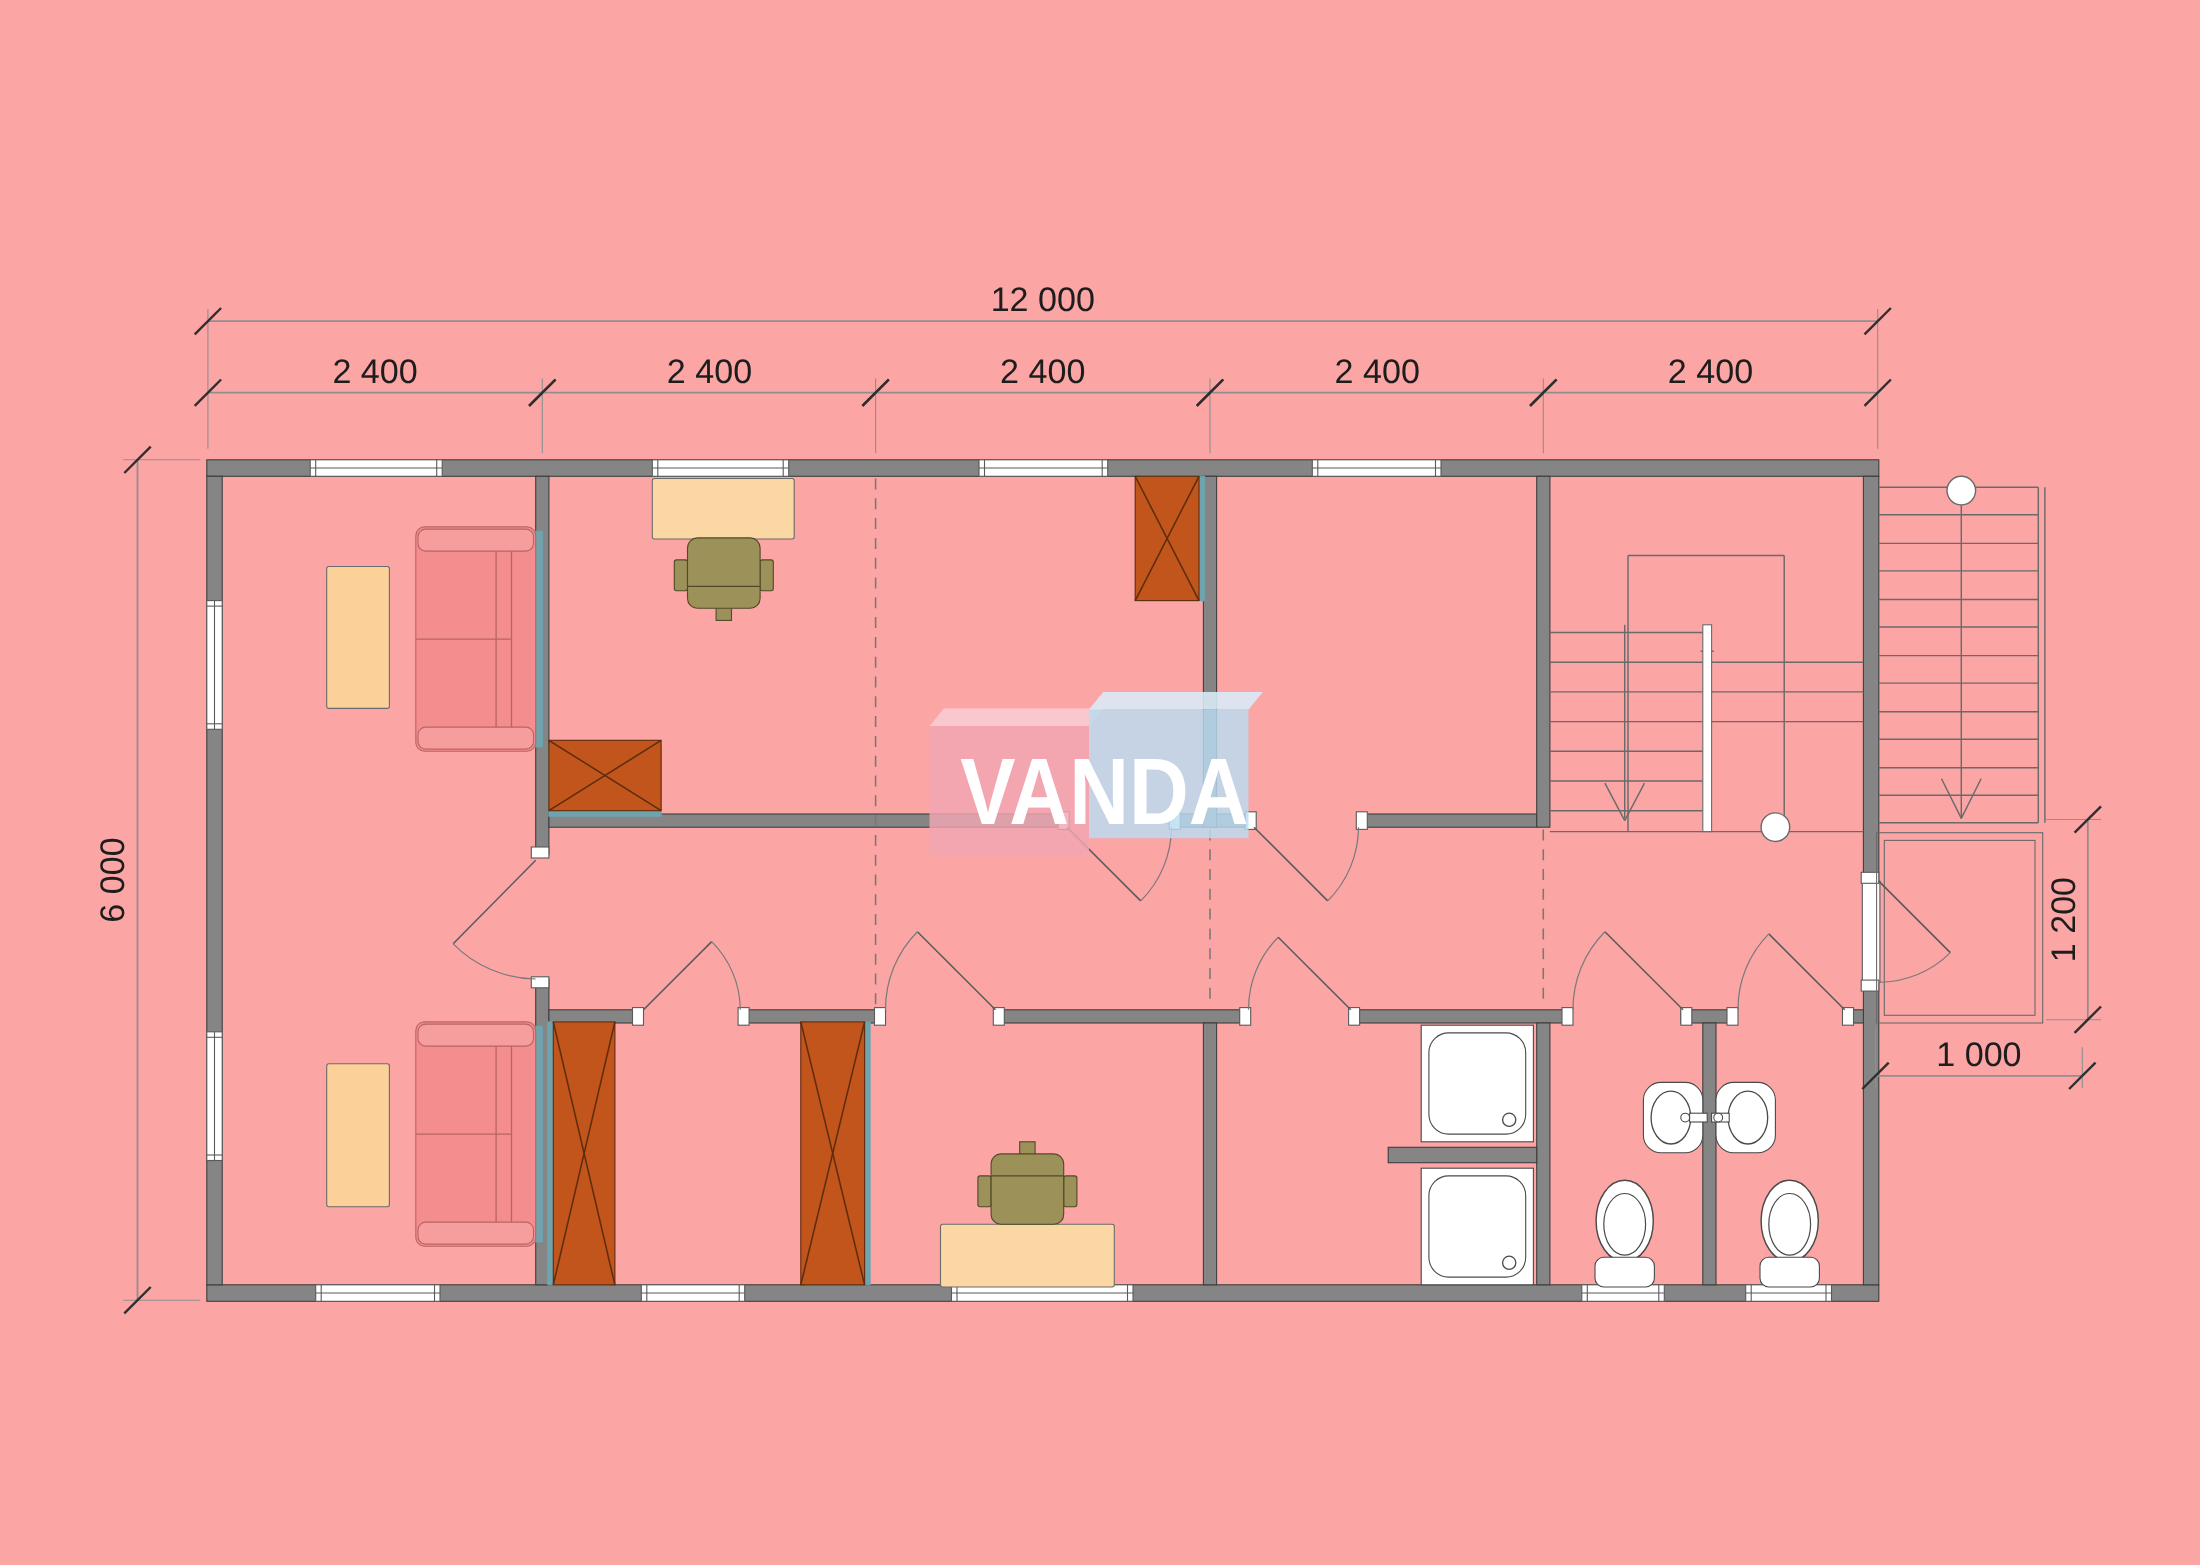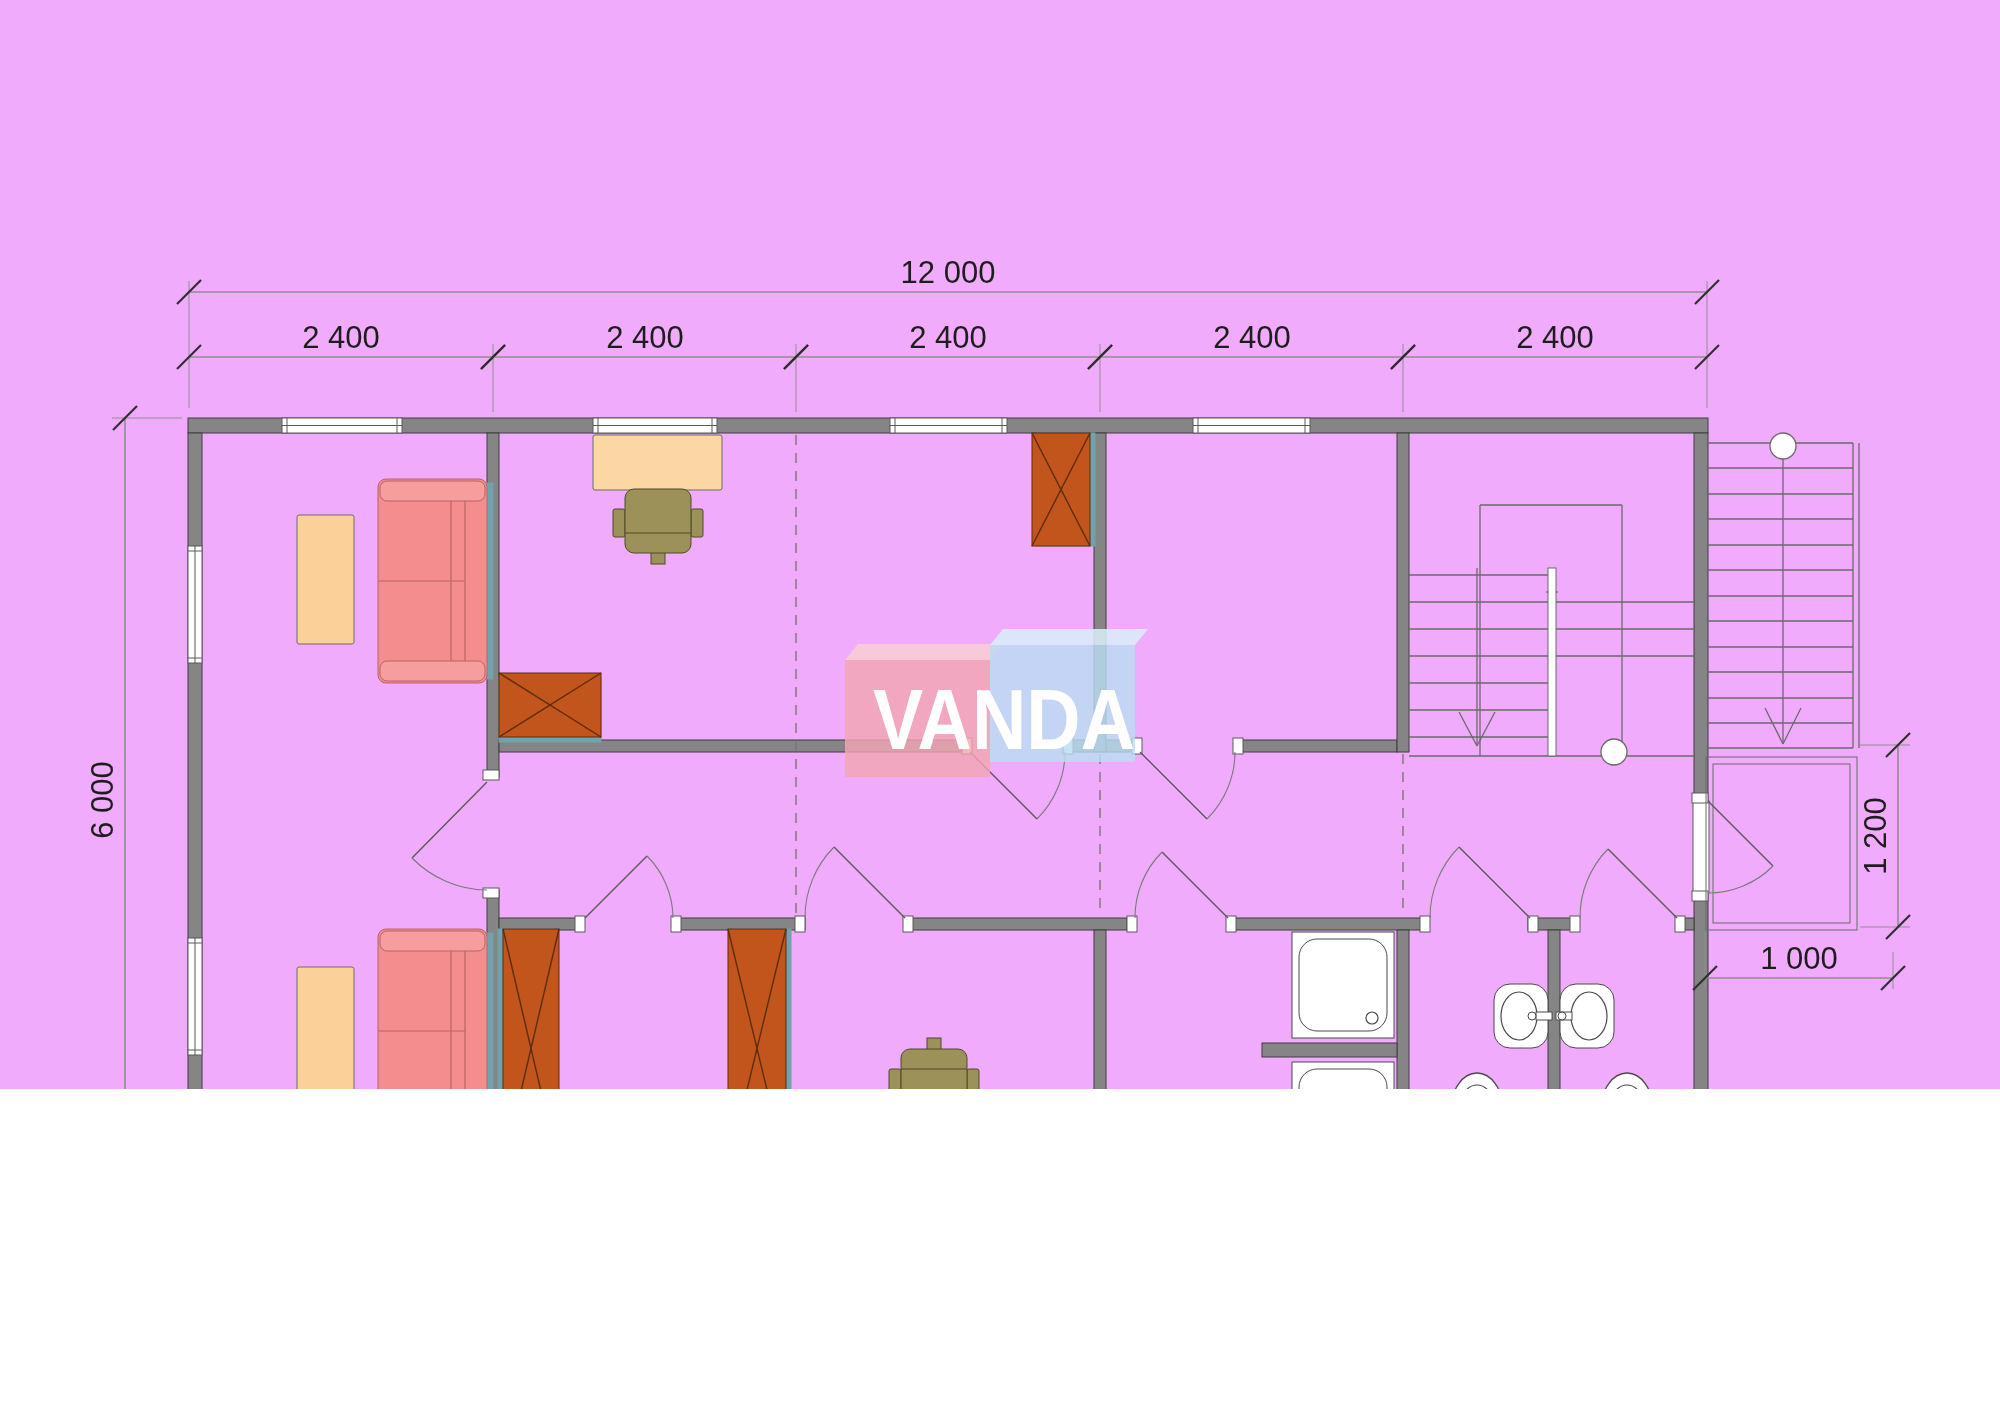--- a/index.html
+++ b/index.html
@@ -1,16 +1,16 @@
 <!DOCTYPE html>
 <html><head>
 <meta charset="utf-8">
 <style>
   html,body{margin:0;padding:0;background:#ffffff;}
-  #canvas{position:relative;width:2000px;height:1089px;background:#f0abfc;overflow:hidden;}
+  #canvas{position:relative;width:2000px;height:1423px;background:#fca5a5;overflow:hidden;}
   svg text{font-family:"Liberation Sans", sans-serif;}
 </style>
 </head>
 <body>
 
 <div id="canvas">
   <svg id="plan" xmlns="http://www.w3.org/2000/svg" width="2000" height="1423" viewBox="0 0 2000 1423">
       <rect x="188" y="418" width="1520" height="15" fill="#858585" stroke="#3f3f3f" stroke-width="1" rx="0"></rect>
       <rect x="188" y="1168" width="1520" height="15" fill="#858585" stroke="#3f3f3f" stroke-width="1" rx="0"></rect>
       <rect x="188" y="433" width="14" height="735" fill="#858585" stroke="#3f3f3f" stroke-width="1" rx="0"></rect>

